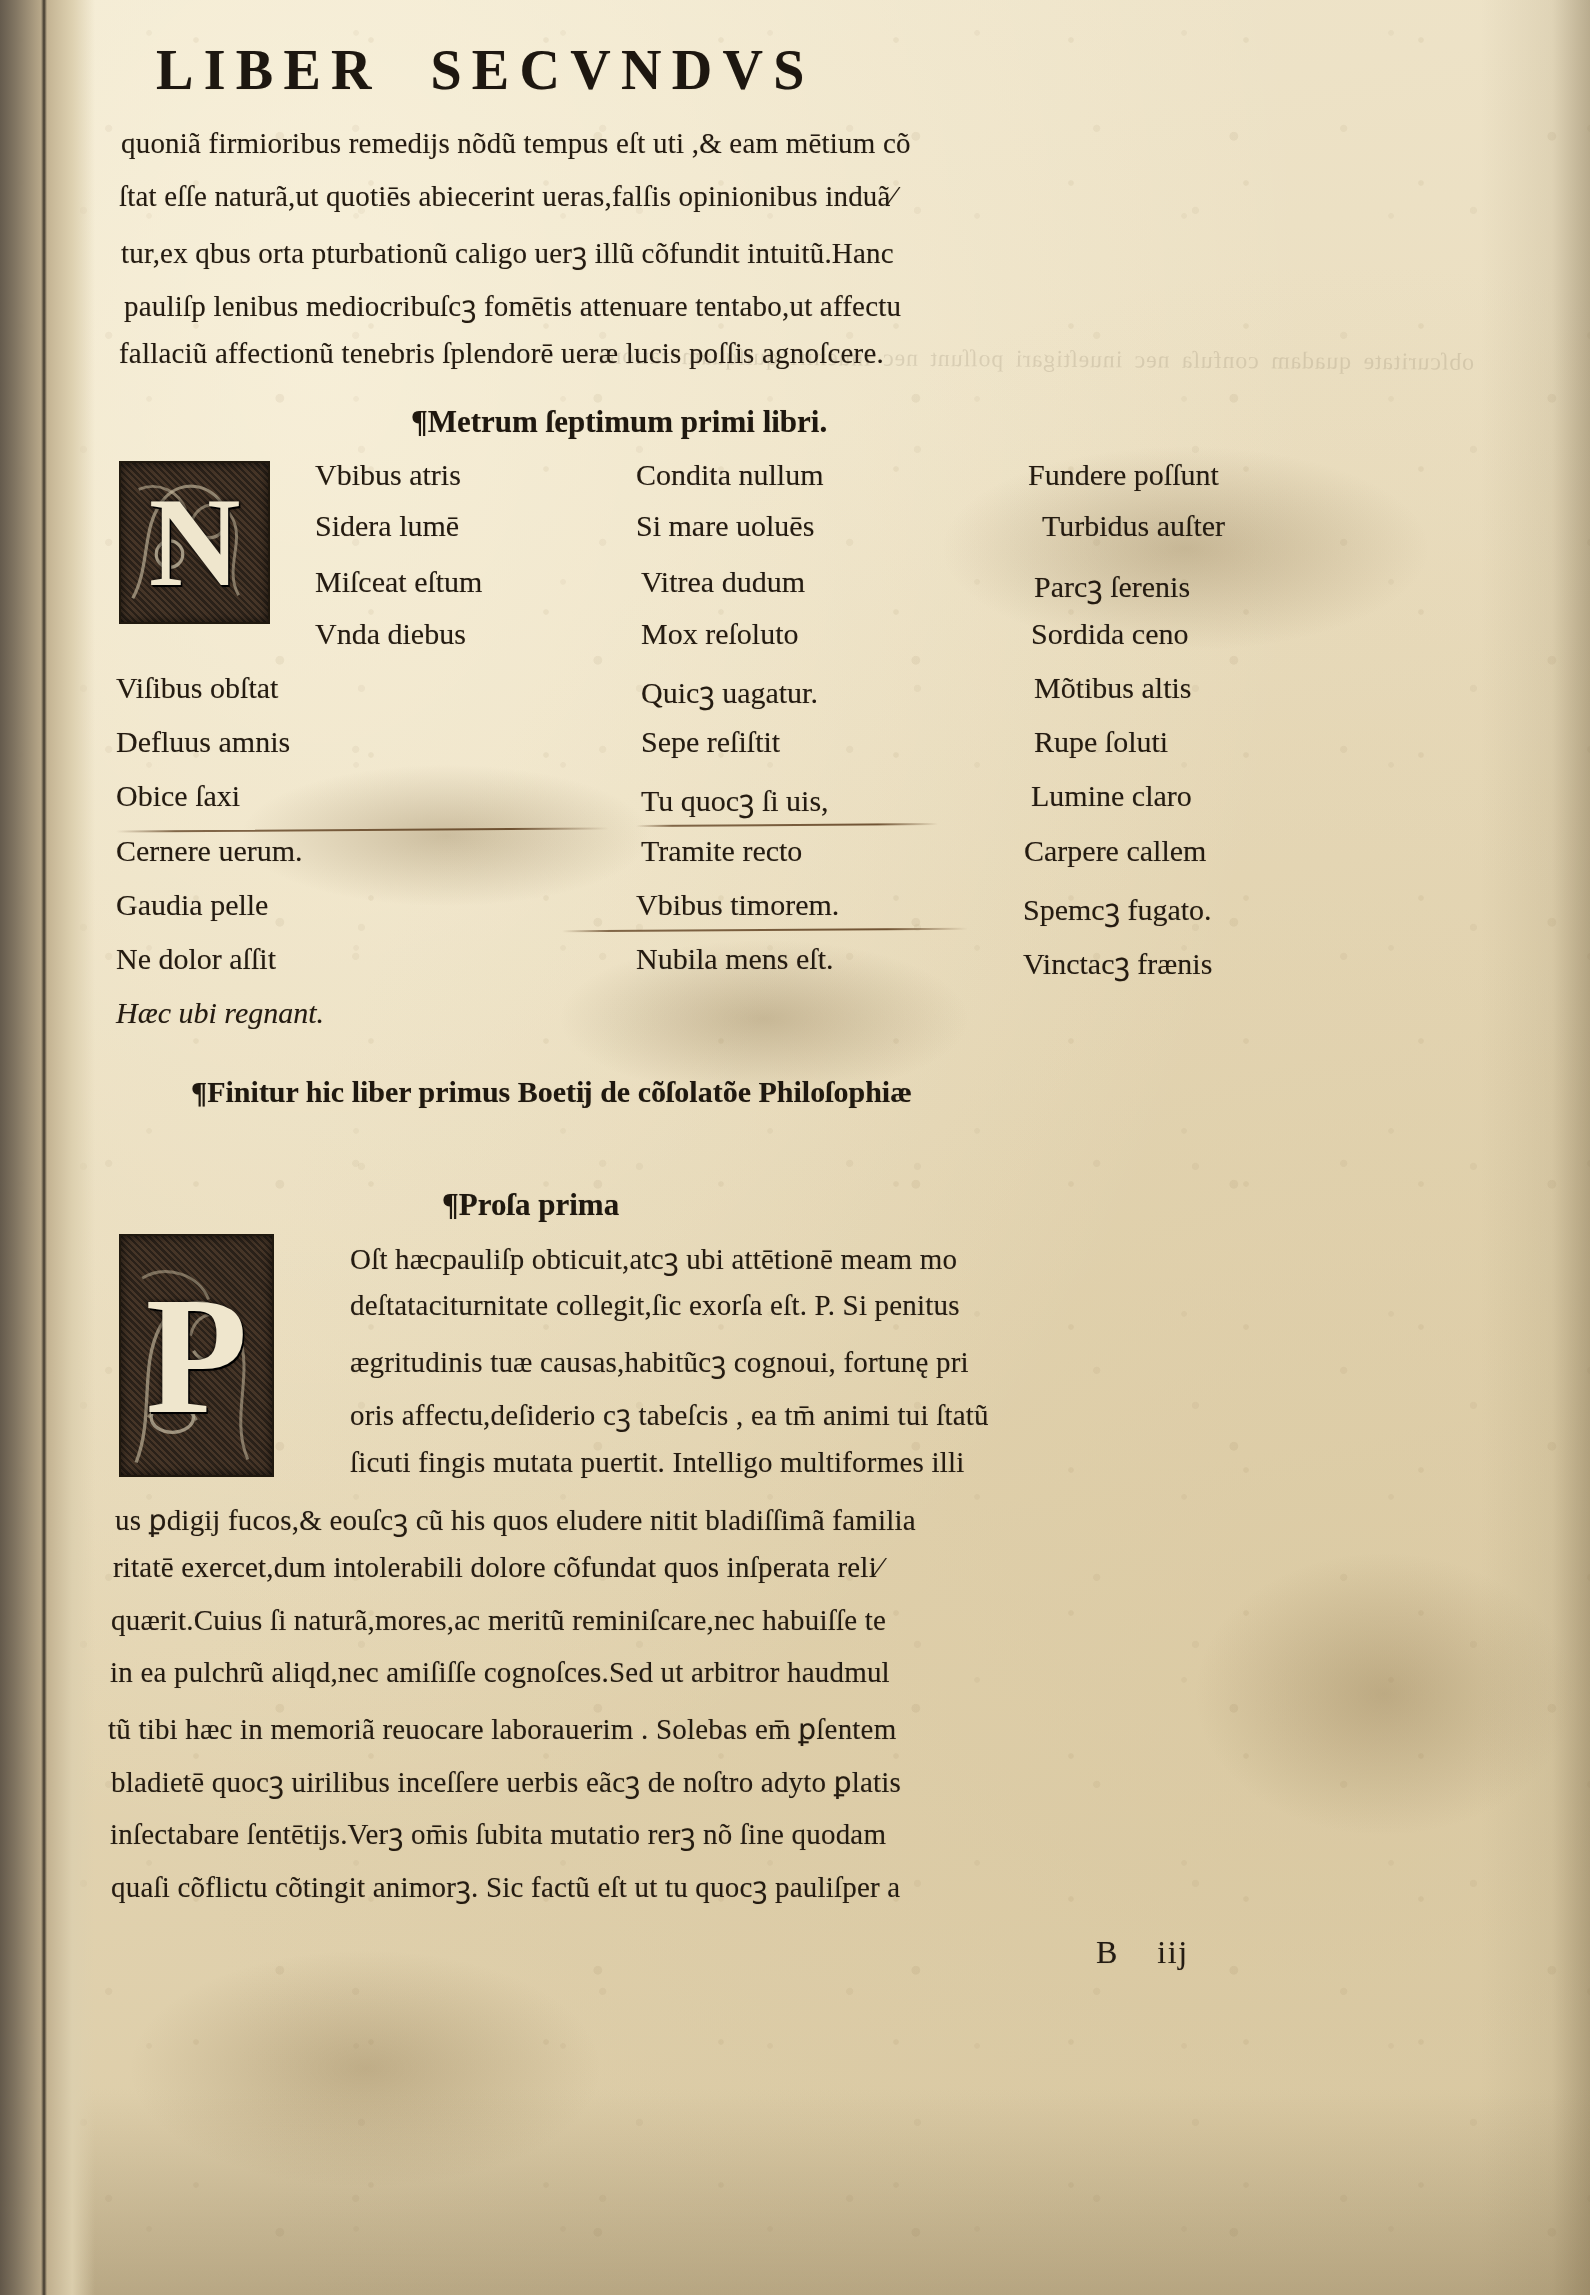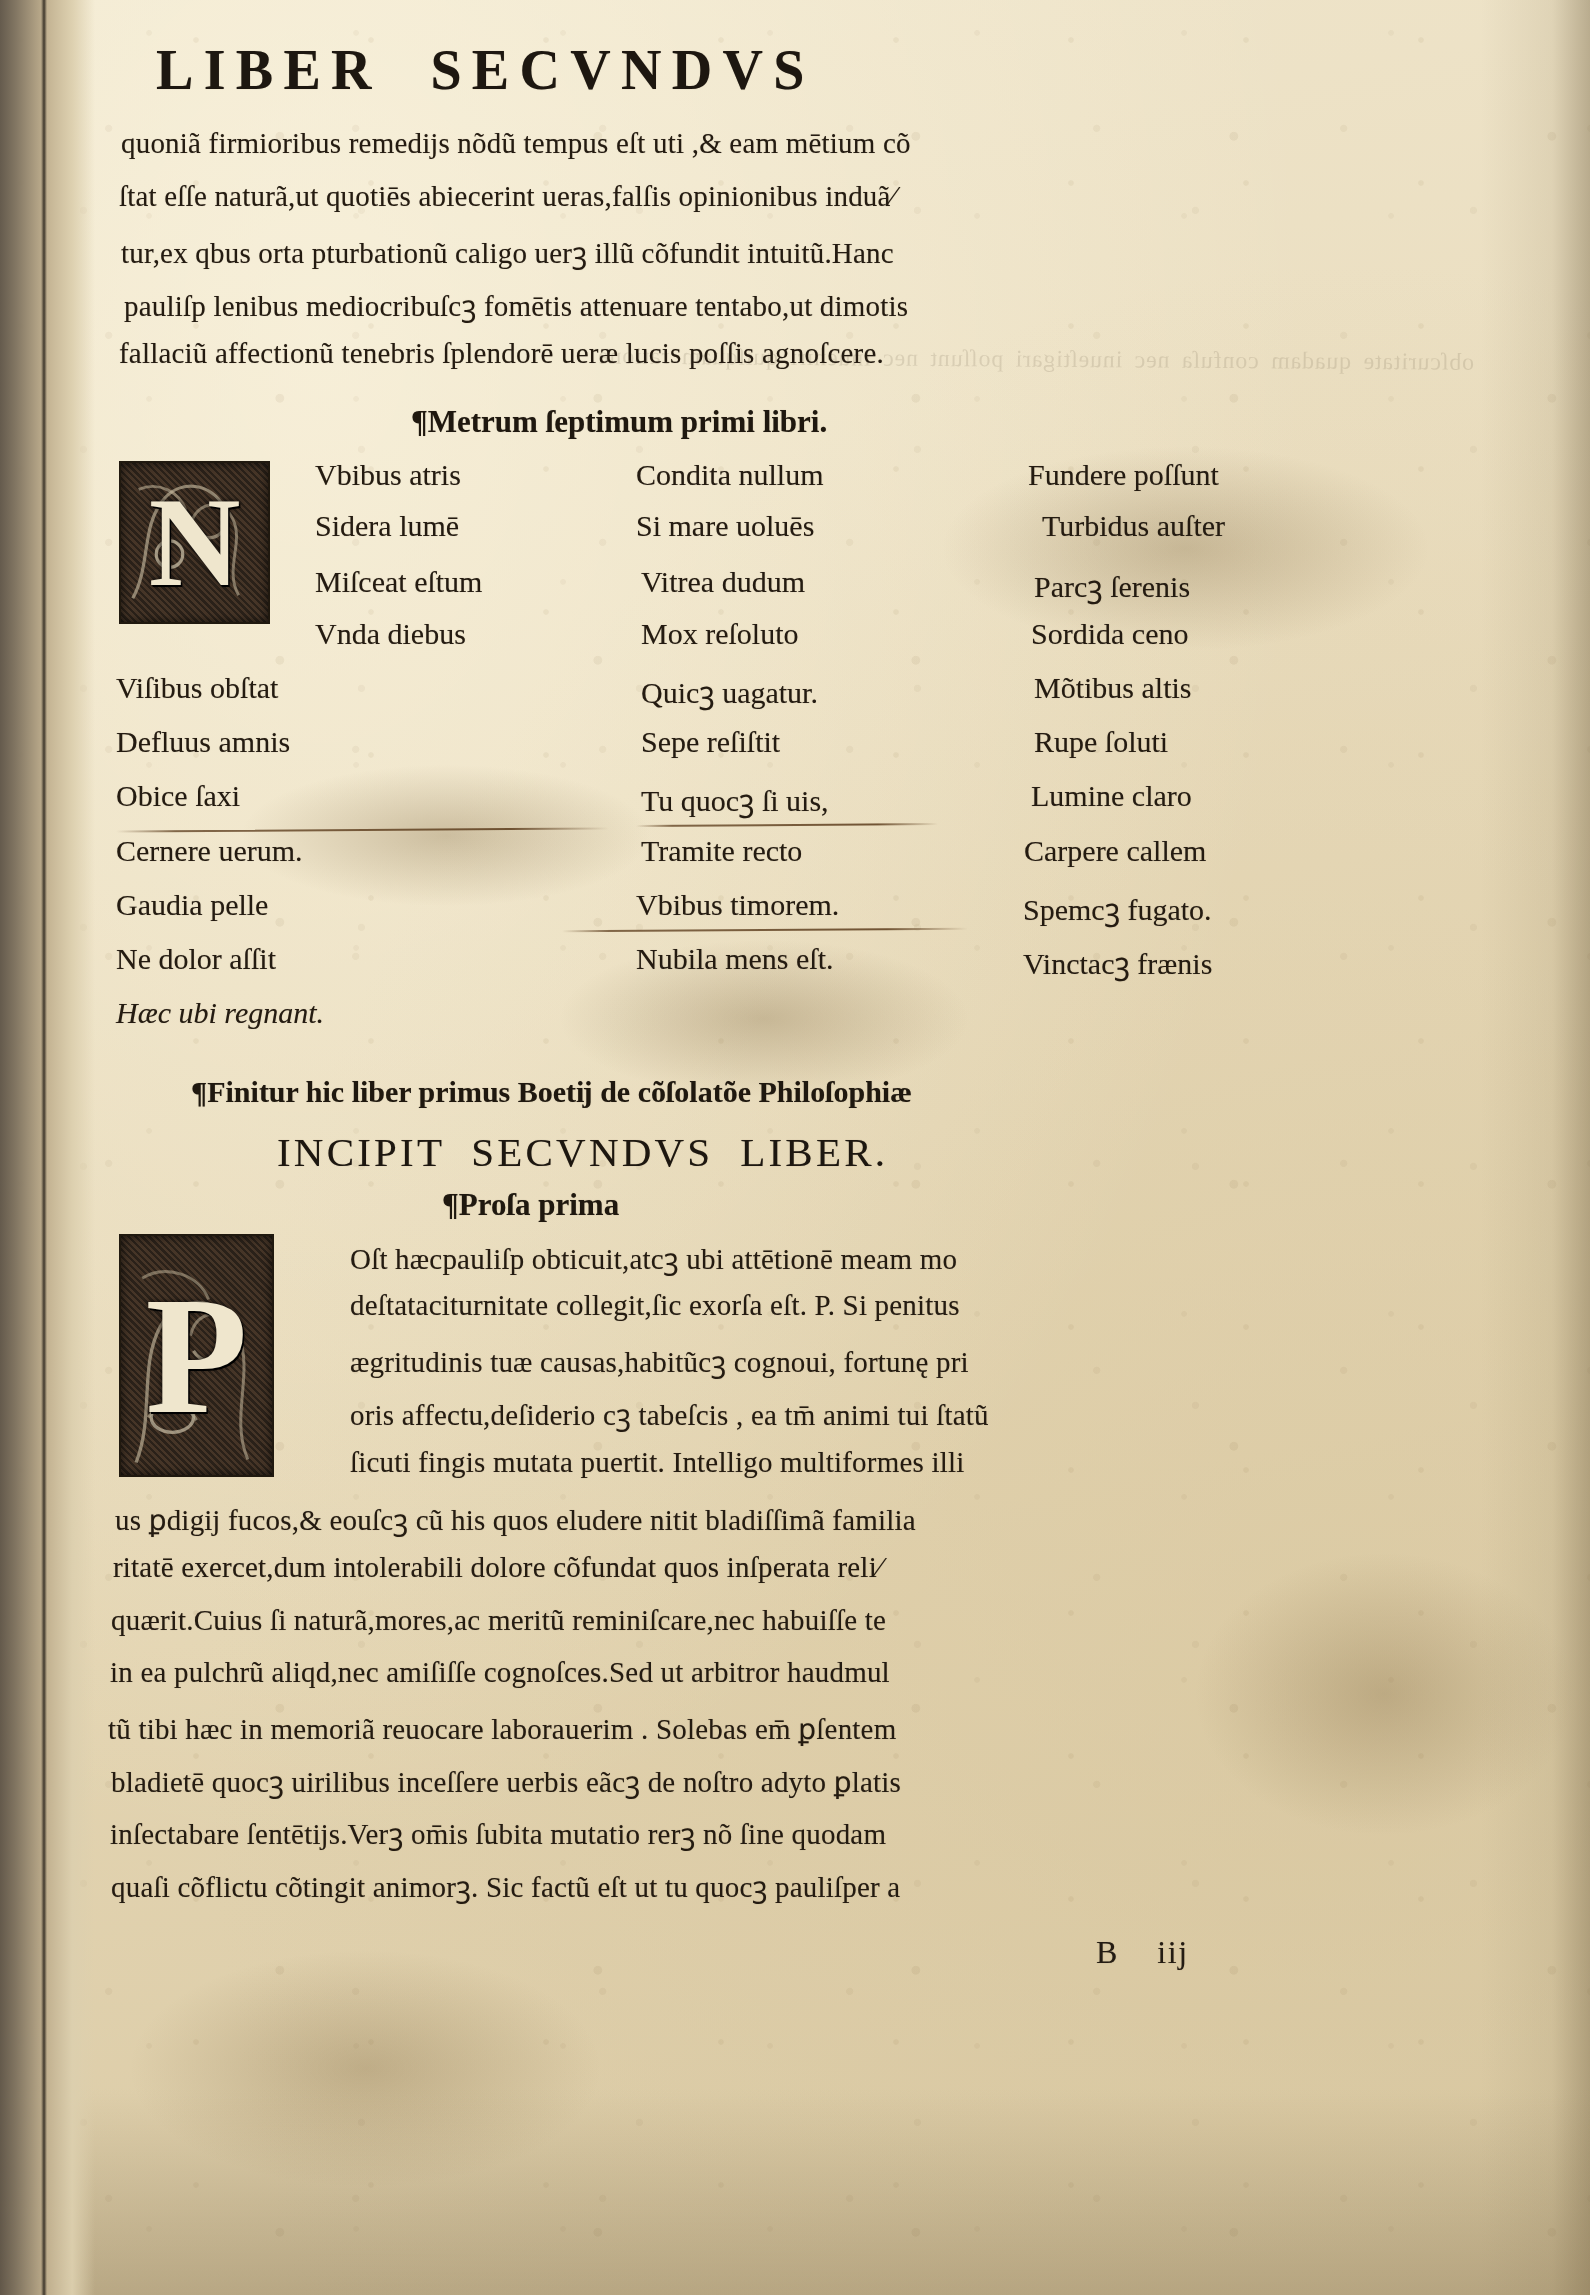--- a/index.html
+++ b/index.html
@@ -193,21 +193,21 @@
   <div class="smudge" style="left:1193px;top:1551px;width:382px;height:286px;"></div>
   <div class="smudge" style="left:127px;top:1949px;width:477px;height:239px;"></div>
 
   <div id="content">
 
     <div class="txt" id="head">LIBER  SECVNDVS</div>
 
     <div class="txt bodyline" style="left:121px; top:127px;">quoniã firmioribus remedĳs nõdũ tempus eſt uti ,&amp; eam mētium cõ</div>
     <div class="txt bodyline" style="left:119px; top:180px;">ſtat eſſe naturã,ut quotiēs abiecerint ueras,falſis opinionibus induã⁄</div>
     <div class="txt bodyline" style="left:121px; top:232px;">tur,ex qbus orta pturbationũ caligo uerꝫ illũ cõfundit intuitũ.Hanc</div>
-    <div class="txt bodyline" style="left:124px; top:285px;">pauliſp lenibus mediocribuſcꝫ fomētis attenuare tentabo,ut dimotis</div>
+    <div class="txt bodyline" style="left:124px; top:285px;">pauliſp lenibus mediocribuſcꝫ fomētis attenuare tentabo,ut affectu</div>
     <div class="txt bodyline" style="left:119px; top:337px;text-align:center;">fallaciũ affectionũ tenebris ſplendorē ueræ lucis poſſis agnoſcere.</div>
 
     <div class="txt rubric" style="left:367px; top:404px;margin-left:44px;">¶Metrum ſeptimum primi libri.</div>
 
     <div class="dropcap" style="left:119px; top:461px; width:147px; height:159px;">
       <svg class="foliage" viewBox="0 0 100 100" preserveAspectRatio="none">
         <path d="M8,92 C20,70 14,44 28,26 C40,10 62,14 70,30 C78,46 60,58 52,46" fill="none" stroke="#cfc3a6" stroke-width="2.2" opacity=".7"></path>
         <path d="M80,90 C70,72 84,54 76,38 C70,24 52,26 48,40" fill="none" stroke="#cfc3a6" stroke-width="2" opacity=".6"></path>
         <circle cx="33" cy="62" r="9" fill="none" stroke="#e3d9bd" stroke-width="2.2" opacity=".75"></circle>
         <path d="M12,18 C26,12 40,20 44,32" fill="none" stroke="#ded2b4" stroke-width="2" opacity=".55"></path>
@@ -247,21 +247,20 @@
     <div class="txt verse" style="left:1031px; top:779px;">Lumine claro</div>
     <div class="txt verse" style="left:1024px; top:834px;">Carpere callem</div>
     <div class="txt verse" style="left:1023px; top:888px;">Spemcꝫ fugato.</div>
     <div class="txt verse" style="left:1023px; top:942px;">Vinctacꝫ frænis</div>
 
     <div class="penline" style="left:116px; top:829px; width:493px;"></div>
     <div class="penline" style="left:636px; top:824px; width:302px;"></div>
     <div class="penline" style="left:562px; top:929px; width:406px;"></div>
 
     <div class="txt rubric" style="left:191px; top:1075px; font-size:30px;">¶Finitur hic liber primus Boetĳ de cõſolatõe Philoſophiæ</div>
-    <div class="txt bigtitle" style="left:277px; top:1128px;">INCIPIT  SECVNDVS  LIBER.</div>
     <div class="txt rubric" style="left:442px; top:1187px;">¶Proſa prima</div>
 
     <div class="dropcap" style="left:119px; top:1234px; width:151px; height:239px;">
       <svg class="foliage" viewBox="0 0 100 160" preserveAspectRatio="none">
         <path d="M10,150 C22,120 12,86 26,60 C38,38 64,40 72,58 C80,76 58,92 48,76" fill="none" stroke="#cfc3a6" stroke-width="2.2" opacity=".7"></path>
         <path d="M84,148 C72,120 88,92 78,66 C70,46 50,48 46,66" fill="none" stroke="#cfc3a6" stroke-width="2" opacity=".6"></path>
         <ellipse cx="34" cy="120" rx="14" ry="10" fill="none" stroke="#e3d9bd" stroke-width="2.2" opacity=".7"></ellipse>
         <path d="M18,120 C26,110 44,110 50,122" fill="none" stroke="#ded2b4" stroke-width="2" opacity=".6"></path>
         <path d="M14,28 C30,18 52,26 58,42" fill="none" stroke="#ded2b4" stroke-width="2" opacity=".5"></path>
       </svg>

